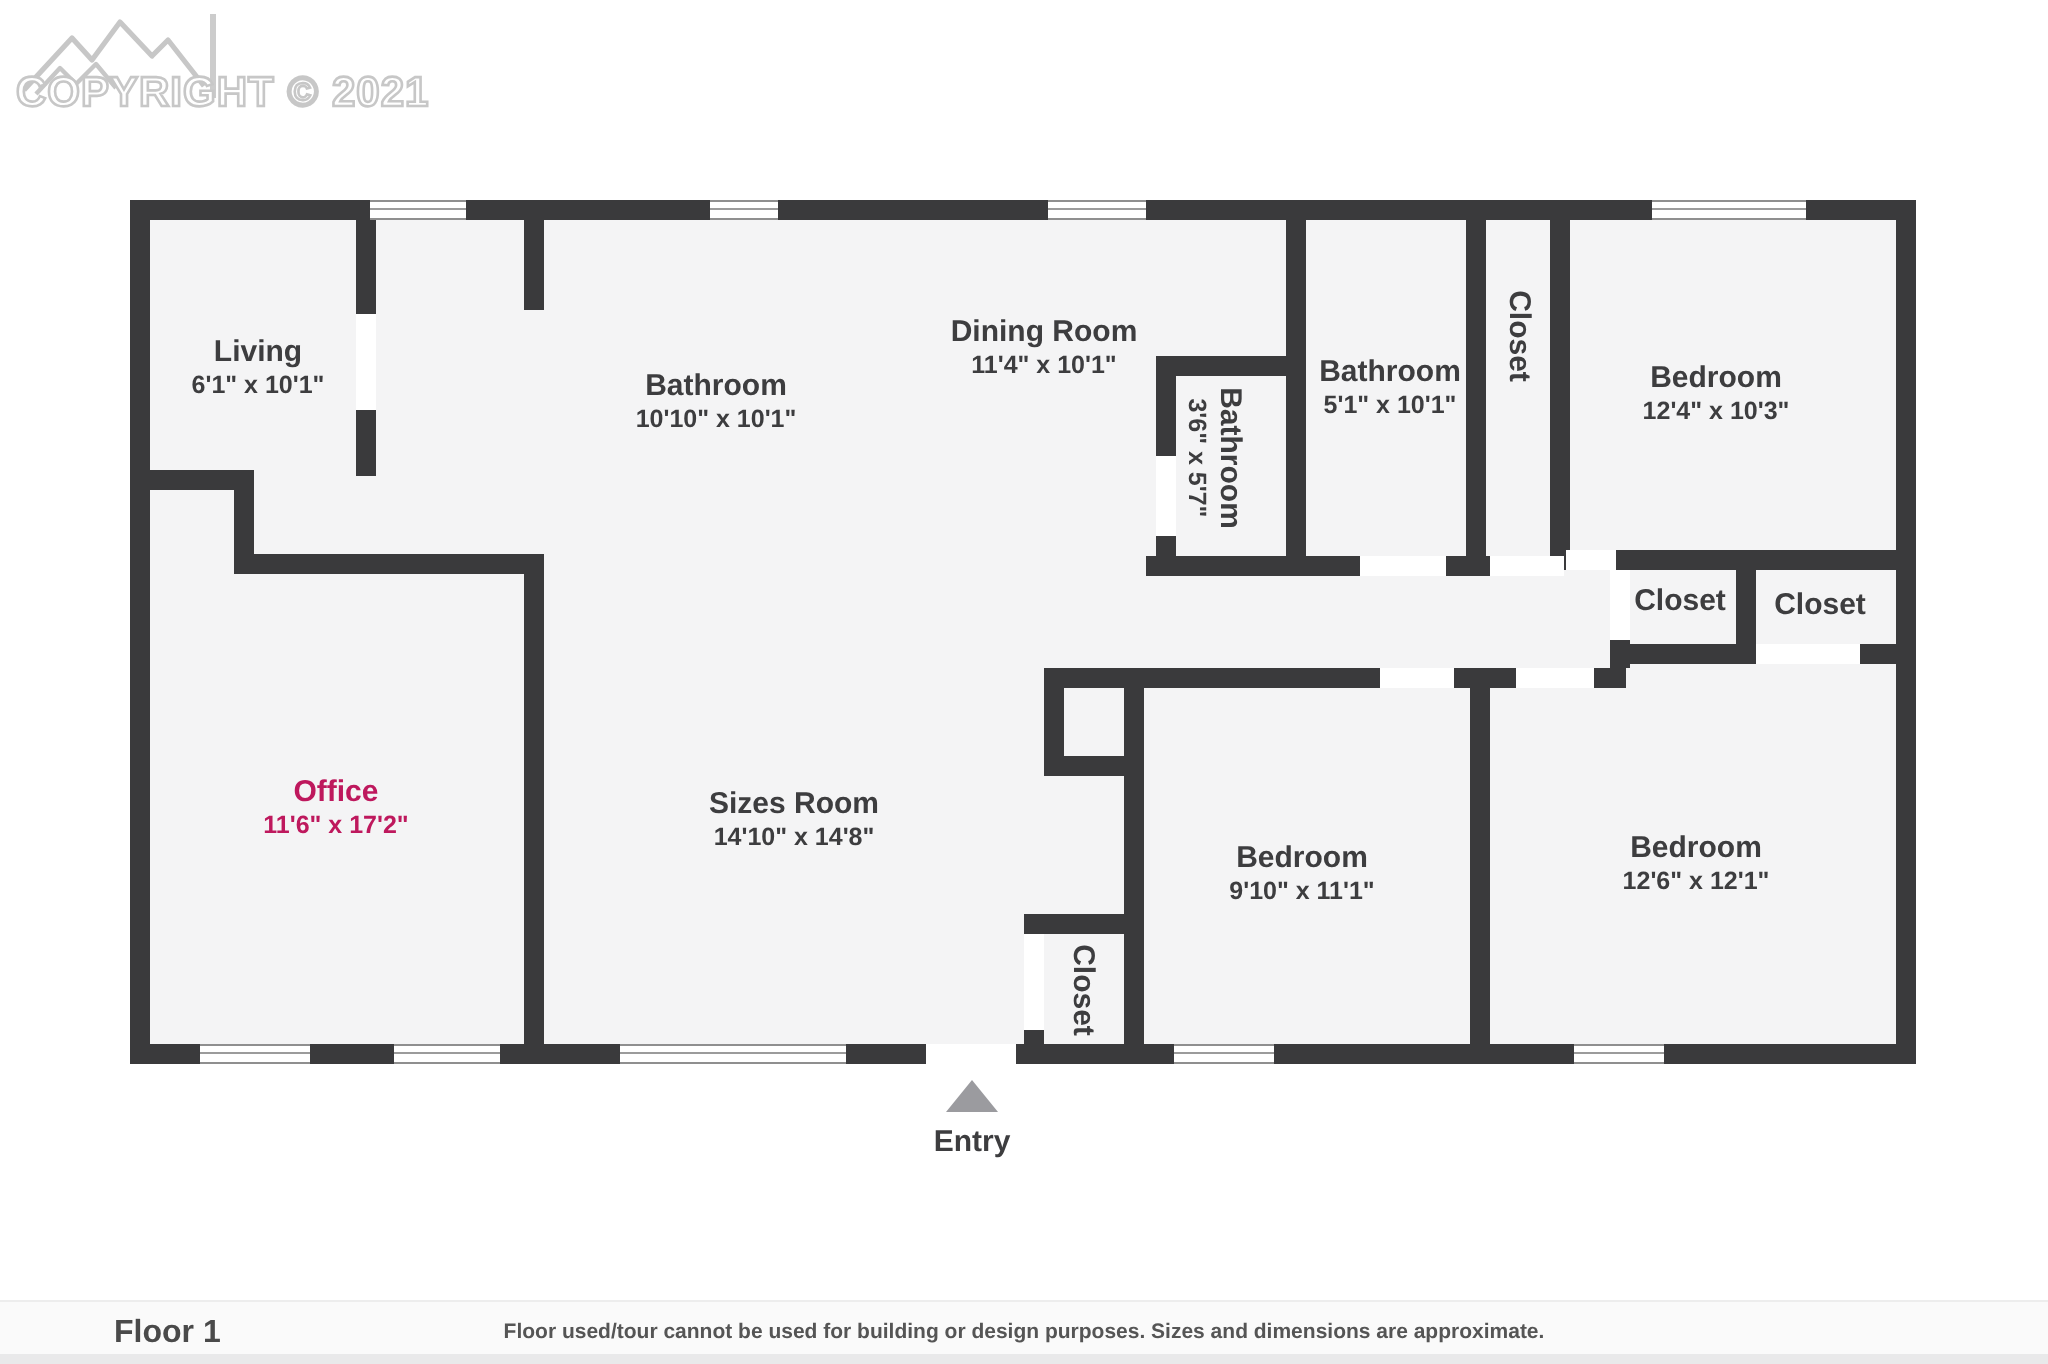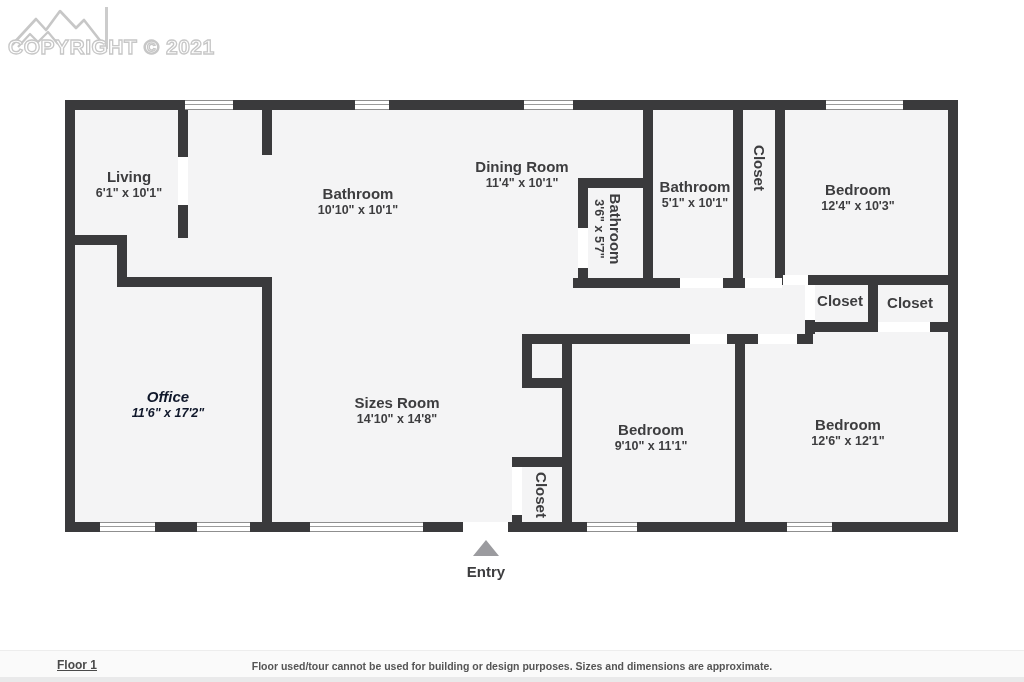--- a/index.html
+++ b/index.html
@@ -25,21 +25,21 @@
   .room-name{font-size:15px;font-weight:700;line-height:18px;}
   .room-dims{font-size:12.5px;font-weight:700;line-height:15px;}
 
   
   #entry-triangle{position:absolute;width:0;height:0;
     border-left:13px solid transparent;border-right:13px solid transparent;border-bottom:16px solid #9b9b9f;}
   #entry-label{position:absolute;transform:translate(-50%,-50%);font-size:15px;font-weight:700;color:#3d3d3f;}
 
   
   #footer{position:absolute;left:0;top:650px;width:1024px;height:32px;background:#fafafa;border-top:1px solid #ededed;}
-  #floor-label{position:absolute;left:57px;top:7px;font-size:12px;font-weight:700;color:#4a4a4a;text-decoration:underline;}
+  #floor-label{position:absolute;left:57px;top:7px;font-size:16px;font-weight:700;color:#4a4a4a;}
   #disclaimer{position:absolute;left:0;right:0;top:9px;text-align:center;font-size:10.5px;font-weight:700;color:#555555;}
   #footer-strip{position:absolute;left:0;bottom:0;width:100%;height:6px;background:#e9e9ea;}
 </style>
 </head>
 <body>
 
 <div id="stage">
 
   <div id="logo">
     <svg id="logo-mountain" width="98" height="50" viewBox="0 0 98 50">
@@ -131,21 +131,21 @@
       <div class="room-label" style="left: 793px; top: 97px; color: rgb(61, 61, 63);">
         <div class="room-name">Bedroom</div>
         <div class="room-dims">12'4" x 10'3"</div>
       </div>
       <div class="room-label" style="left: 775px; top: 201px; color: rgb(61, 61, 63);">
         <div class="room-name">Closet</div>
       </div>
       <div class="room-label" style="left: 845px; top: 203px; color: rgb(61, 61, 63);">
         <div class="room-name">Closet</div>
       </div>
-      <div class="room-label" style="left: 103px; top: 304px; color: #0f172a; font-style: italic;">
+      <div class="room-label" style="left: 103px; top: 304px; color: #be185d;">
         <div class="room-name">Office</div>
         <div class="room-dims">11'6" x 17'2"</div>
       </div>
       <div class="room-label" style="left: 332px; top: 310px; color: rgb(61, 61, 63);">
         <div class="room-name">Sizes Room</div>
         <div class="room-dims">14'10" x 14'8"</div>
       </div>
       <div class="room-label" style="left: 586px; top: 337px; color: rgb(61, 61, 63);">
         <div class="room-name">Bedroom</div>
         <div class="room-dims">9'10" x 11'1"</div>

